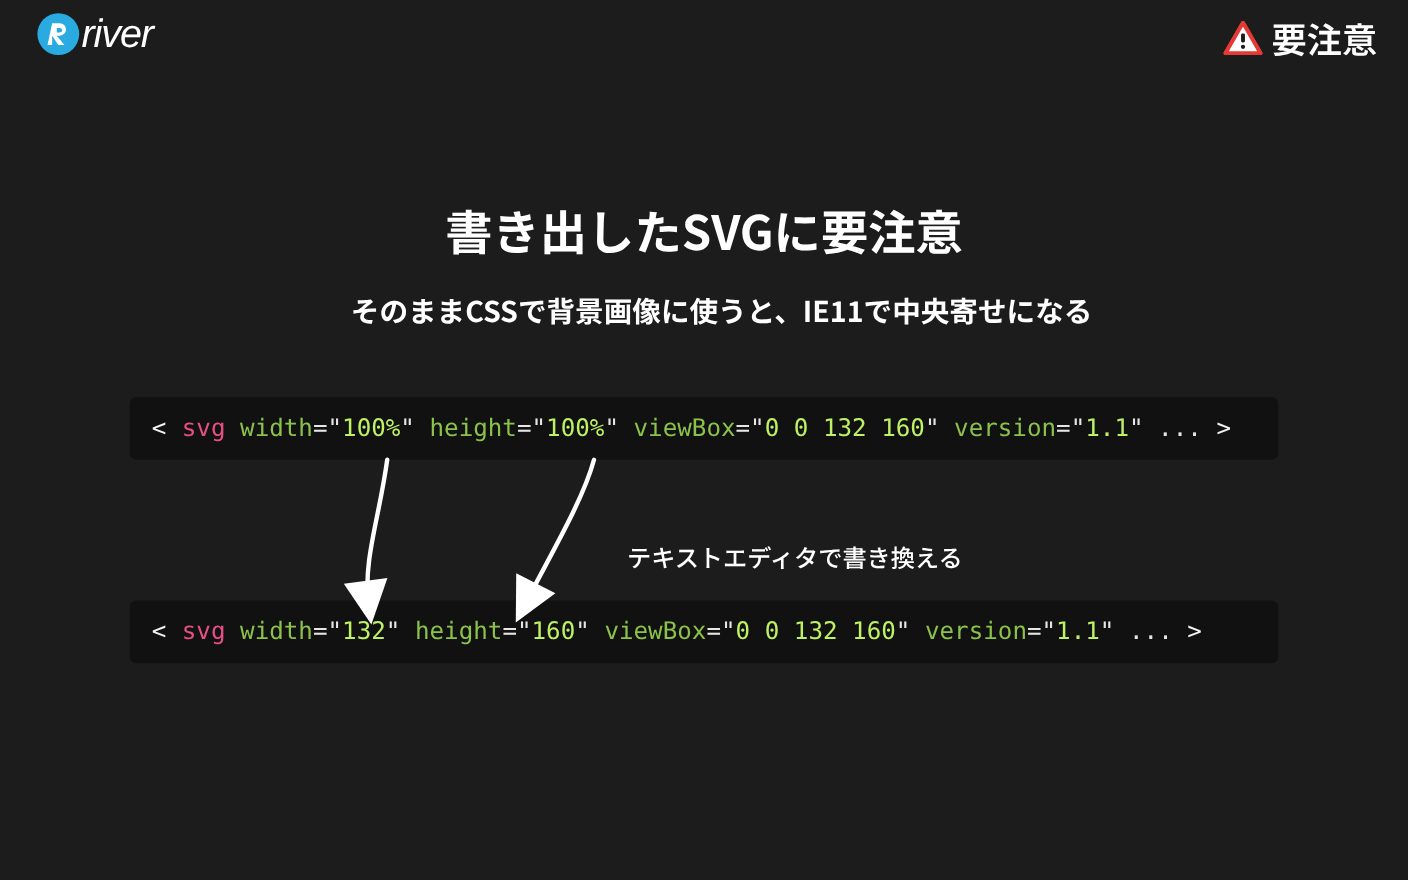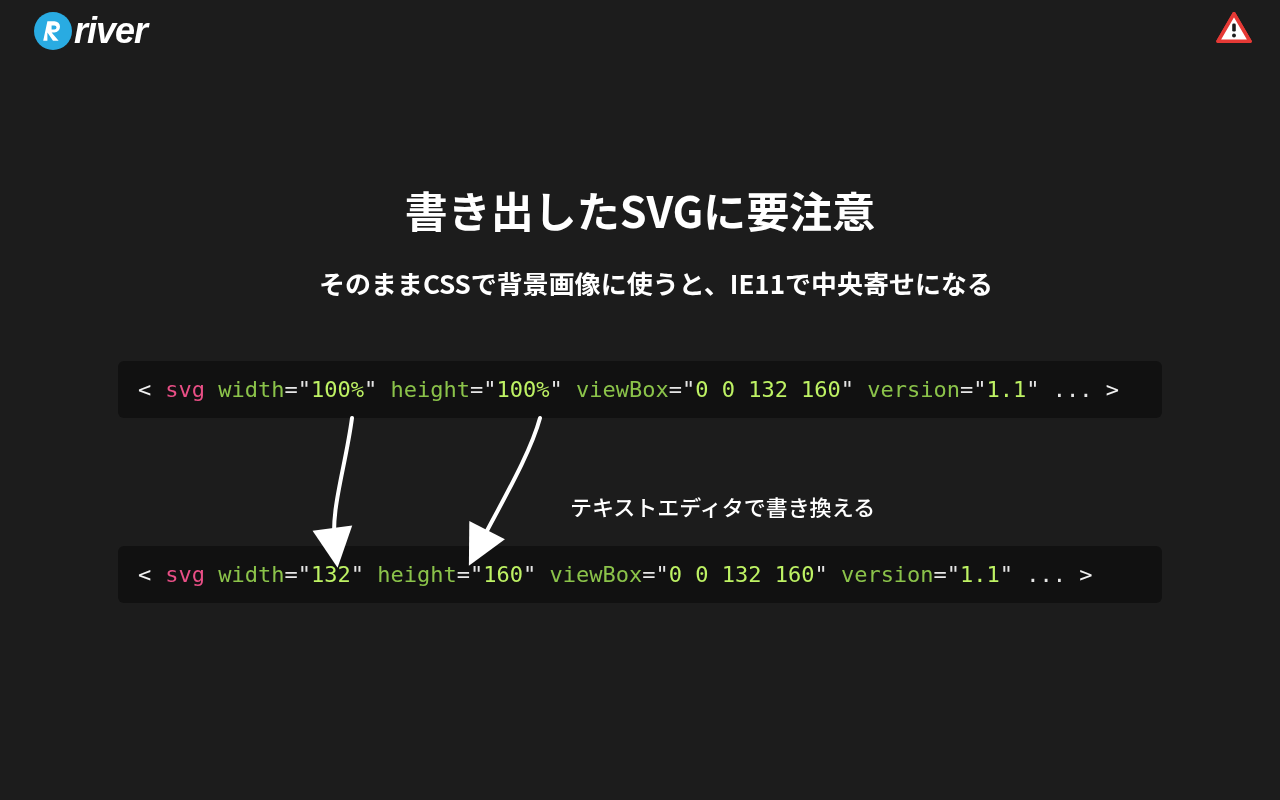--- a/index.html
+++ b/index.html
@@ -23,21 +23,21 @@
     width: 38px; height: 38px;
     border-radius: 50%;
     background: #29abe2;
     display: flex;
     align-items: center;
     justify-content: center;
   }
   .logo-mark svg { display: block; }
   .logo-text {
     font-size: 36px;
-    font-weight: 700;
+    font-weight: 400;
     font-style: italic;
     letter-spacing: -1px;
     color: #ffffff;
     font-family: "Trebuchet MS", "Segoe UI", sans-serif;
   }
 
   
   .warn {
     position: absolute;
     top: 12px;
@@ -128,20 +128,21 @@
 <div class="warn">
   <svg class="warn-icon" viewBox="0 0 40 36">
     <path d="M20 2 L38 33 H2 Z" fill="none" stroke="#e53935" stroke-width="4" stroke-linejoin="round"></path>
     <rect x="18" y="12" width="4" height="10" rx="2" fill="#1c1c1c"></rect>
     <rect x="18" y="25" width="4" height="4" rx="2" fill="#1c1c1c"></rect>
     <path d="M20 4 L36 32 H4 Z" fill="#ffffff"></path>
     <path d="M20 2 L38 33 H2 Z" fill="none" stroke="#e53935" stroke-width="4" stroke-linejoin="round"></path>
     <rect x="18" y="13" width="4" height="9" rx="1.5" fill="#1c1c1c"></rect>
     <circle cx="20" cy="26.5" r="2.2" fill="#1c1c1c"></circle>
   </svg>
+  <span class="warn-text">要注意</span>
 </div>
 
 <div class="title">書き出したSVGに要注意</div>
 <div class="subtitle">そのままCSSで背景画像に使うと、IE11で中央寄せになる</div>
 
 <div class="code code1"><span class="t-bracket">&lt;</span><span class="t-tag">svg</span> <span class="t-attr">width</span><span class="t-punc">=</span><span class="t-punc">"</span><span class="t-val">100%</span><span class="t-punc">"</span> <span class="t-attr">height</span><span class="t-punc">=</span><span class="t-punc">"</span><span class="t-val">100%</span><span class="t-punc">"</span> <span class="t-attr">viewBox</span><span class="t-punc">=</span><span class="t-punc">"</span><span class="t-val">0 0 132 160</span><span class="t-punc">"</span> <span class="t-attr">version</span><span class="t-punc">=</span><span class="t-punc">"</span><span class="t-val">1.1</span><span class="t-punc">"</span><span class="t-punc"> ... </span><span class="t-bracket">&gt;</span></div>
 
 <div class="annot">テキストエディタで書き換える</div>
 
 <div class="code code2"><span class="t-bracket">&lt;</span><span class="t-tag">svg</span> <span class="t-attr">width</span><span class="t-punc">=</span><span class="t-punc">"</span><span class="t-val">132</span><span class="t-punc">"</span> <span class="t-attr">height</span><span class="t-punc">=</span><span class="t-punc">"</span><span class="t-val">160</span><span class="t-punc">"</span> <span class="t-attr">viewBox</span><span class="t-punc">=</span><span class="t-punc">"</span><span class="t-val">0 0 132 160</span><span class="t-punc">"</span> <span class="t-attr">version</span><span class="t-punc">=</span><span class="t-punc">"</span><span class="t-val">1.1</span><span class="t-punc">"</span><span class="t-punc"> ... </span><span class="t-bracket">&gt;</span></div>

